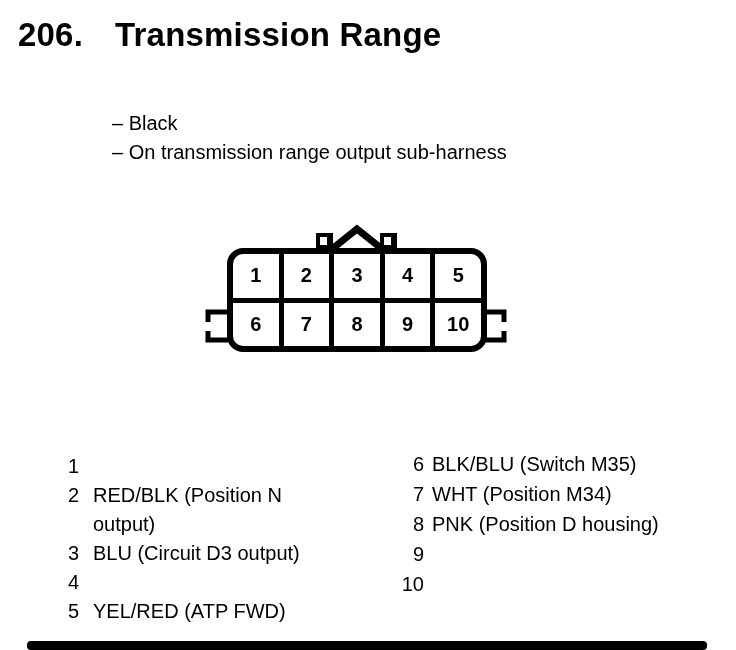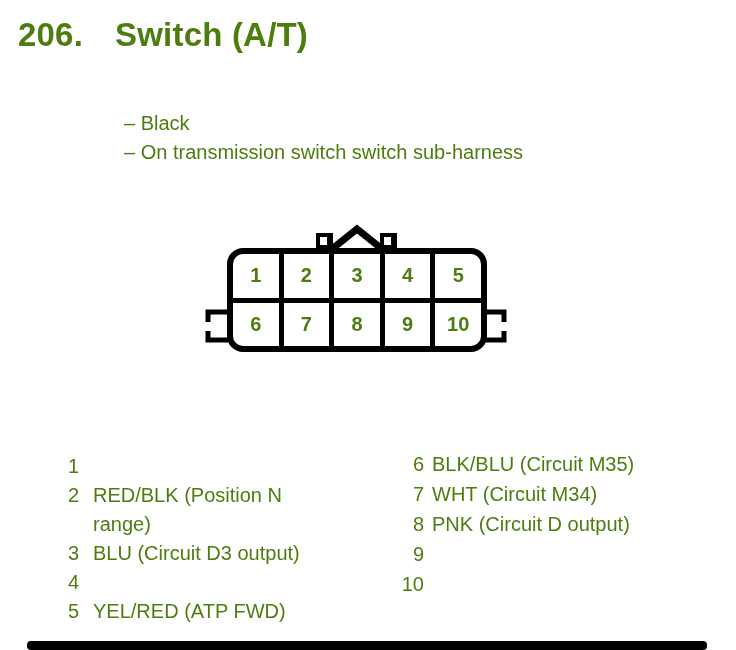--- a/index.html
+++ b/index.html
@@ -5,42 +5,42 @@
   html, body { margin: 0; padding: 0; }
   body {
     font-family: "Liberation Sans", sans-serif;
     background: #ffffff;
   }
   .page {
     position: relative;
     width: 736px;
     height: 650px;
     background: #ffffff;
-    color: #4d7c0f;
+    color: #000000;
     overflow: hidden;
   }
 
   
   .title-row {
     position: absolute;
     left: 18px;
     top: 12px;
     display: flex;
     font-weight: bold;
     font-size: 33px;
     line-height: 46px;
     letter-spacing: 0.2px;
   }
   .sec-num { width: 97px; }
   .title-text { width: 430px; }
 
   
   .bullets {
     position: absolute;
-    left: 124px;
+    left: 112px;
     top: 109px;
     font-size: 20px;
     line-height: 29px;
     white-space: nowrap;
   }
 
   
   .connector-area {
     position: absolute;
     left: 0;
@@ -118,27 +118,27 @@
   }
 </style>
 </head>
 <body>
 
 <div class="page">
 
   <div class="title-row">
     <div class="sec-num">206.</div>
     <div class="title-text">
-      <div>Switch (A/T)</div>
+      <div>Transmission Range</div>
     </div>
   </div>
 
   <div class="bullets">
     <div>– Black</div>
-    <div>– On transmission switch switch sub-harness</div>
+    <div>– On transmission range output sub-harness</div>
   </div>
 
   <div class="connector-area">
     <svg class="decor-svg" viewBox="0 0 312 140">
 
       <rect x="116" y="9" width="17" height="22" fill="#000000"></rect>
       <rect x="120" y="13" width="7" height="8" fill="#ffffff"></rect>
       <rect x="180" y="9" width="17" height="22" fill="#000000"></rect>
       <rect x="184" y="13" width="7" height="8" fill="#ffffff"></rect>
 
@@ -167,47 +167,47 @@
     </div>
   </div>
 
   <div class="pin-col pin-col-left">
     <div class="pin-item">
       <span class="pin-num">1</span>
     </div>
     <div class="pin-item">
       <span class="pin-num">2</span>
       <span class="pin-desc">RED/BLK (Position N
-range)</span>
+output)</span>
     </div>
     <div class="pin-item">
       <span class="pin-num">3</span>
       <span class="pin-desc">BLU (Circuit D3 output)</span>
     </div>
     <div class="pin-item">
       <span class="pin-num">4</span>
     </div>
     <div class="pin-item">
       <span class="pin-num">5</span>
       <span class="pin-desc">YEL/RED (ATP FWD)</span>
     </div>
   </div>
 
   <div class="pin-col pin-col-right">
     <div class="pin-item">
       <span class="pin-num">6</span>
-      <span class="pin-desc">BLK/BLU (Circuit M35)</span>
+      <span class="pin-desc">BLK/BLU (Switch M35)</span>
     </div>
     <div class="pin-item">
       <span class="pin-num">7</span>
-      <span class="pin-desc">WHT (Circuit M34)</span>
+      <span class="pin-desc">WHT (Position M34)</span>
     </div>
     <div class="pin-item">
       <span class="pin-num">8</span>
-      <span class="pin-desc">PNK (Circuit D output)</span>
+      <span class="pin-desc">PNK (Position D housing)</span>
     </div>
     <div class="pin-item">
       <span class="pin-num">9</span>
     </div>
     <div class="pin-item">
       <span class="pin-num">10</span>
     </div>
   </div>
 
   <div class="bottom-bar"></div>

